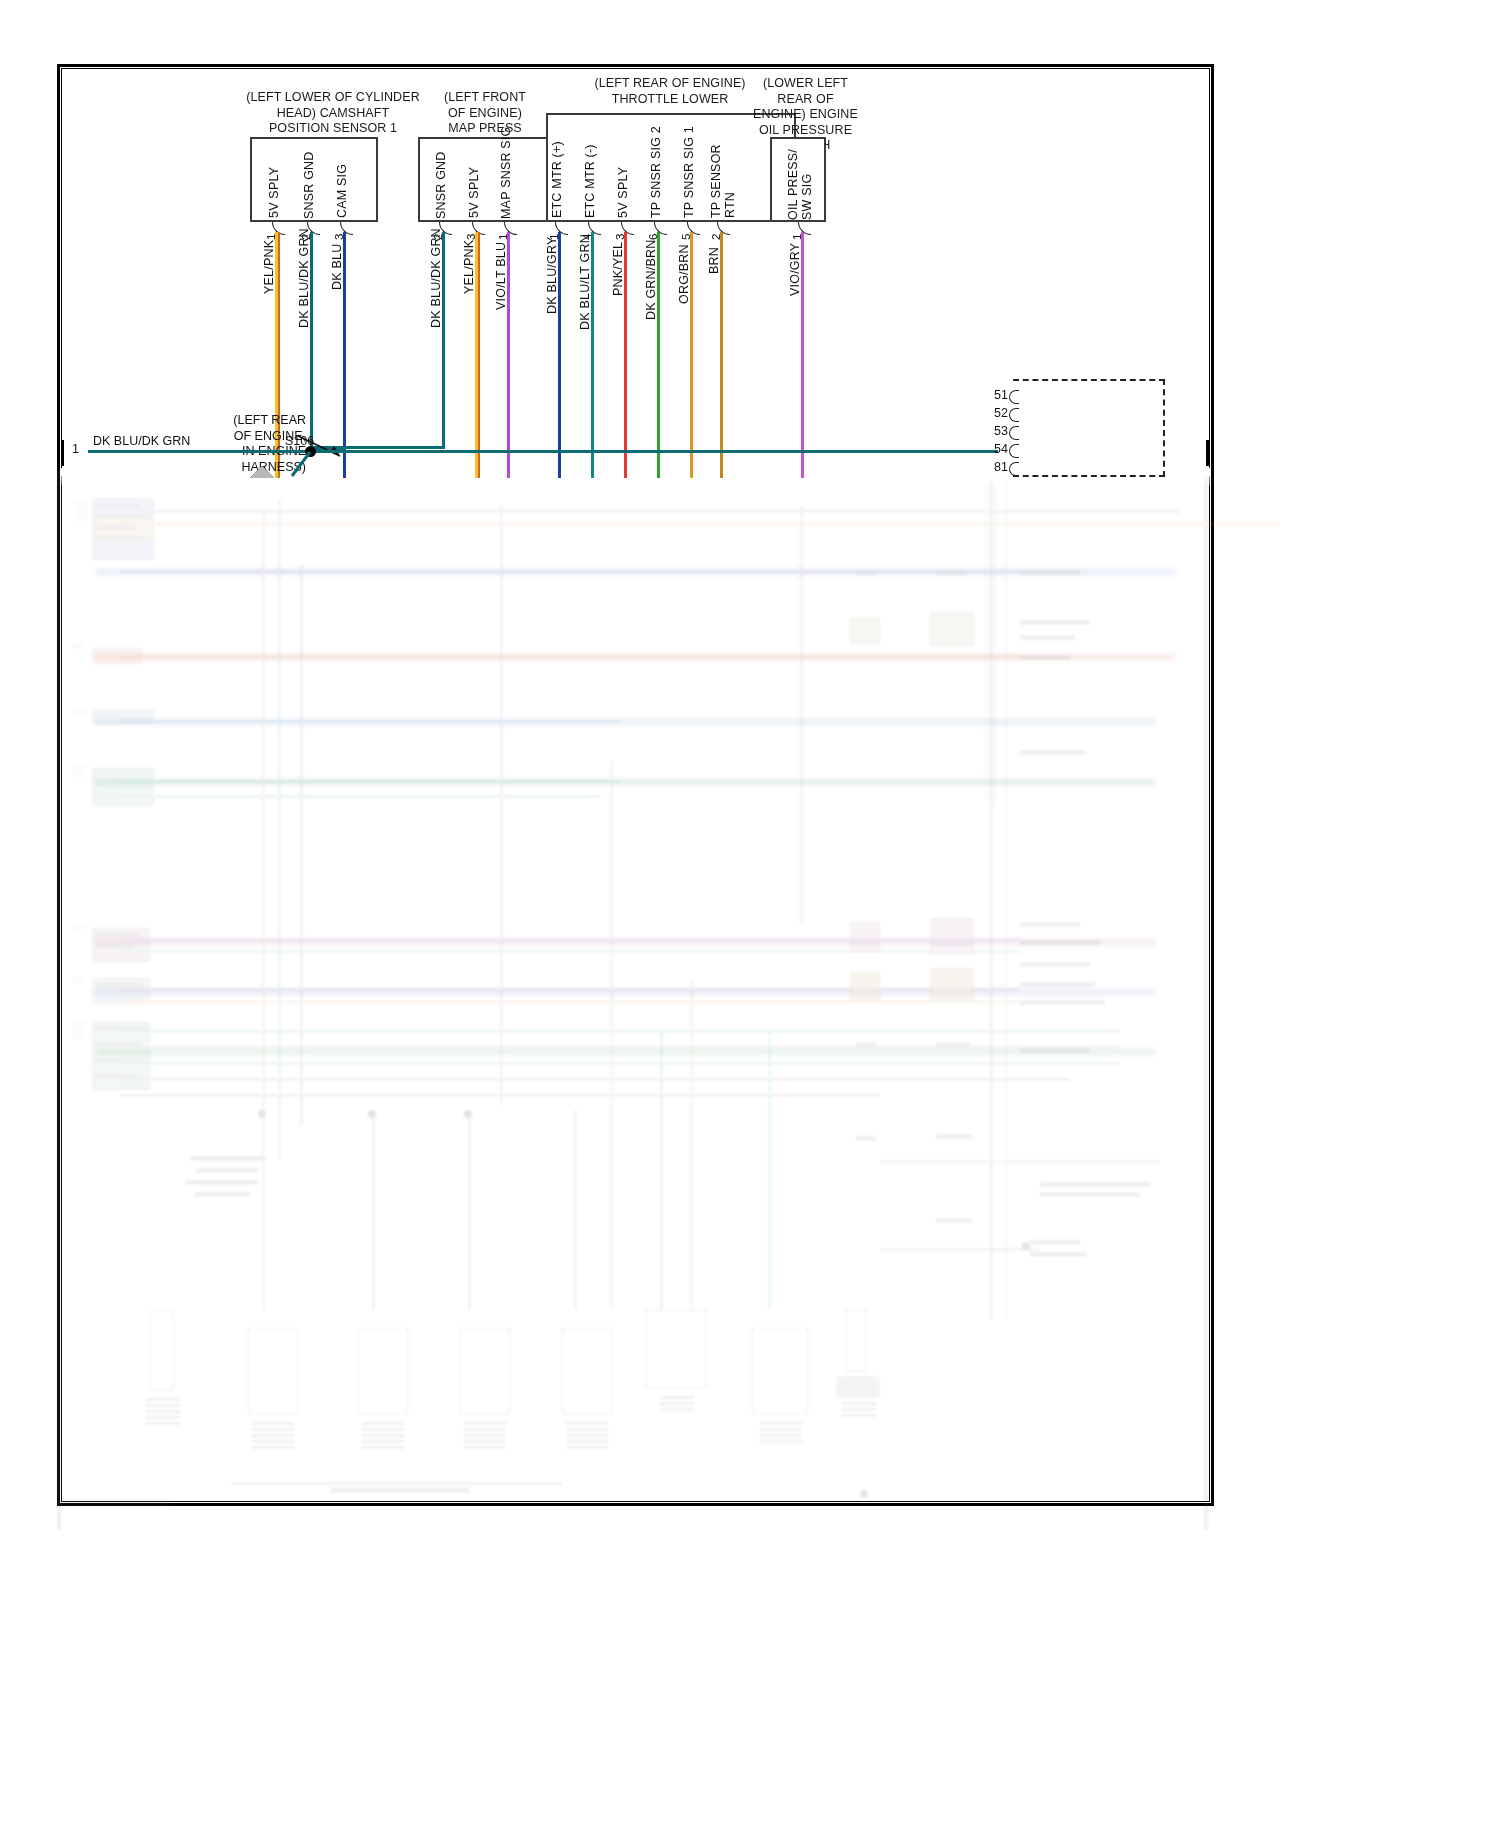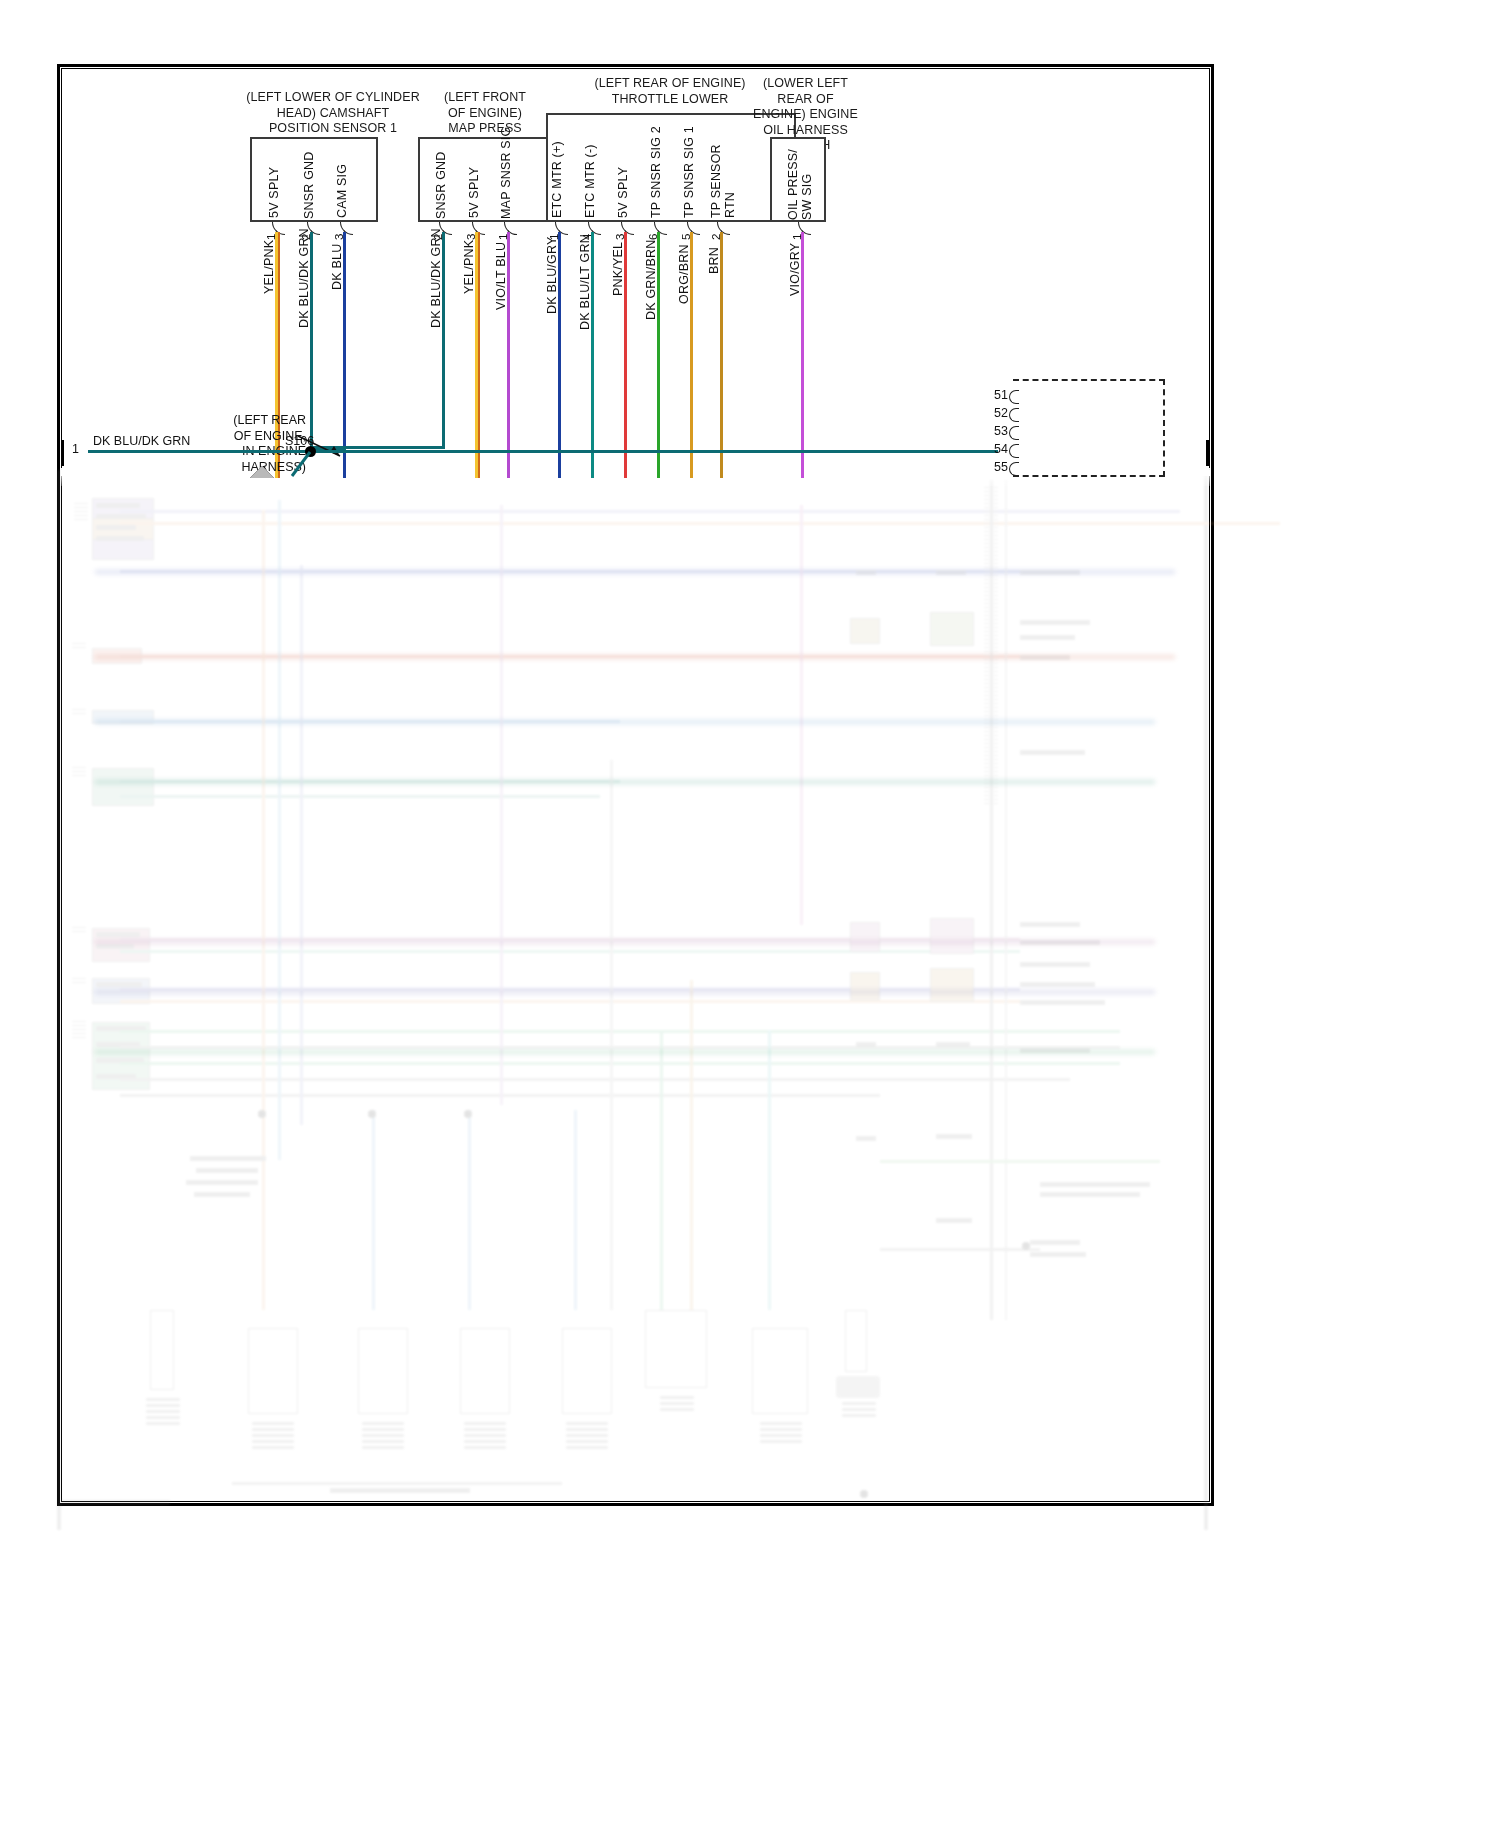--- a/index.html
+++ b/index.html
@@ -488,21 +488,21 @@
     <div class="wlabel" style="left:578px; top:238px; height:92px;">DK BLU/LT GRN</div>
     <div class="wlabel" style="left:611px; top:238px; height:58px;">PNK/YEL</div>
     <div class="wlabel" style="left:644px; top:238px; height:82px;">DK GRN/BRN</div>
     <div class="wlabel" style="left:677px; top:238px; height:66px;">ORG/BRN</div>
     <div class="wlabel" style="left:707px; top:238px; height:36px;">BRN</div>
 
     <div class="conn-title" style="left:748px; top:76px; width:115px;">
       <div>(LOWER LEFT</div>
       <div>REAR OF</div>
       <div>ENGINE) ENGINE</div>
-      <div>OIL HARNESS</div>
+      <div>OIL PRESSURE</div>
       <div>SWITCH</div>
     </div>
     <div class="conn-box" style="left:770px; top:137px; width:56px; height:85px;"></div>
     <div class="vlabel2" style="left:786px; top:150px; height:70px;">OIL PRESS/
 SW SIG</div>
     <div class="pinarc" style="left:798px; top:222px;"></div>
     <div class="pinnum" style="left:791px; top:224px; height:16px;">1</div>
     <div class="wlabel" style="left:788px; top:238px; height:58px;">VIO/GRY</div>
 
     <div class="wseg" style="left:275px; top:232px; width:4px; height:246px; background:#f4c430;"></div>
@@ -560,21 +560,21 @@
 
     <svg style="position:absolute; left:244px; top:466px; width:36px; height:22px;">
       <polygon points="18,0 34,16 2,16" fill="#b9b9b9" stroke="#9a9a9a" stroke-width="1"></polygon>
     </svg>
 
     <div class="ecm-box" style="left:1013px; top:379px; width:152px; height:98px;"></div>
     <div class="ecm-pin" style="left:984px; top:388px;">51</div>
     <div class="ecm-pin" style="left:984px; top:406px;">52</div>
     <div class="ecm-pin" style="left:984px; top:424px;">53</div>
     <div class="ecm-pin" style="left:984px; top:442px;">54</div>
-    <div class="ecm-pin" style="left:984px; top:460px;">55</div>
+    <div class="ecm-pin" style="left:984px; top:460px;">81</div>
     <div class="ecm-arc" style="left:1009px; top:390px;"></div>
     <div class="ecm-arc" style="left:1009px; top:408px;"></div>
     <div class="ecm-arc" style="left:1009px; top:426px;"></div>
     <div class="ecm-arc" style="left:1009px; top:444px;"></div>
     <div class="ecm-arc" style="left:1009px; top:462px;"></div>
 
     <div class="wseg" style="left:1206px; top:440px; width:3px; height:26px; background:#000;"></div>
   </div>
 
   <div style="position:absolute; left:61px; top:468px; width:1149px; height:18px;

